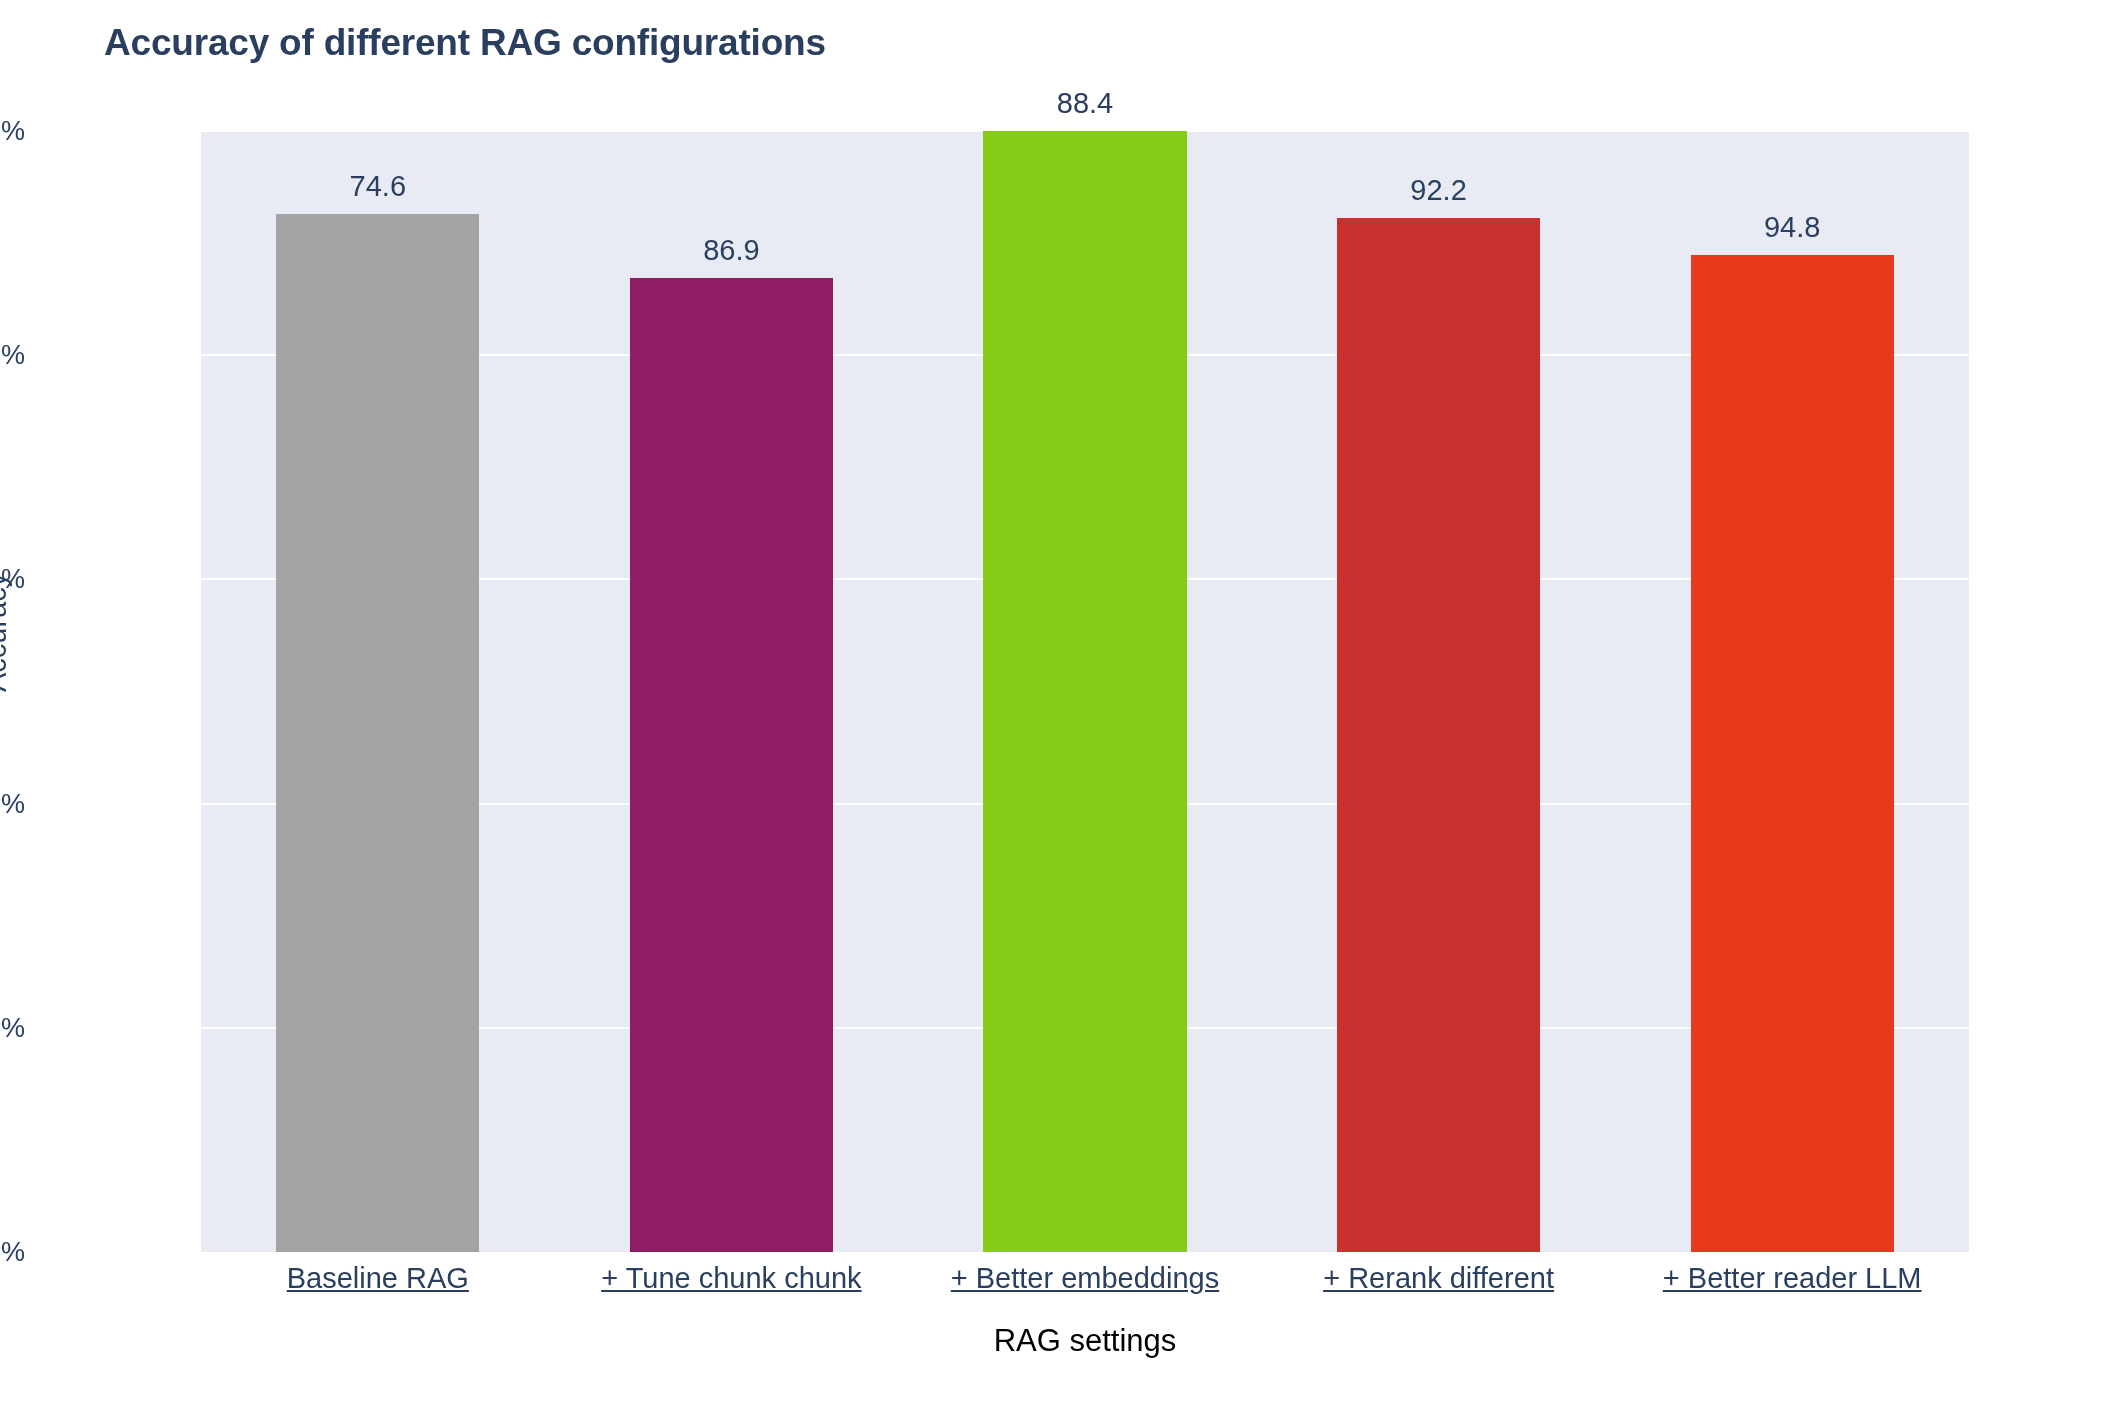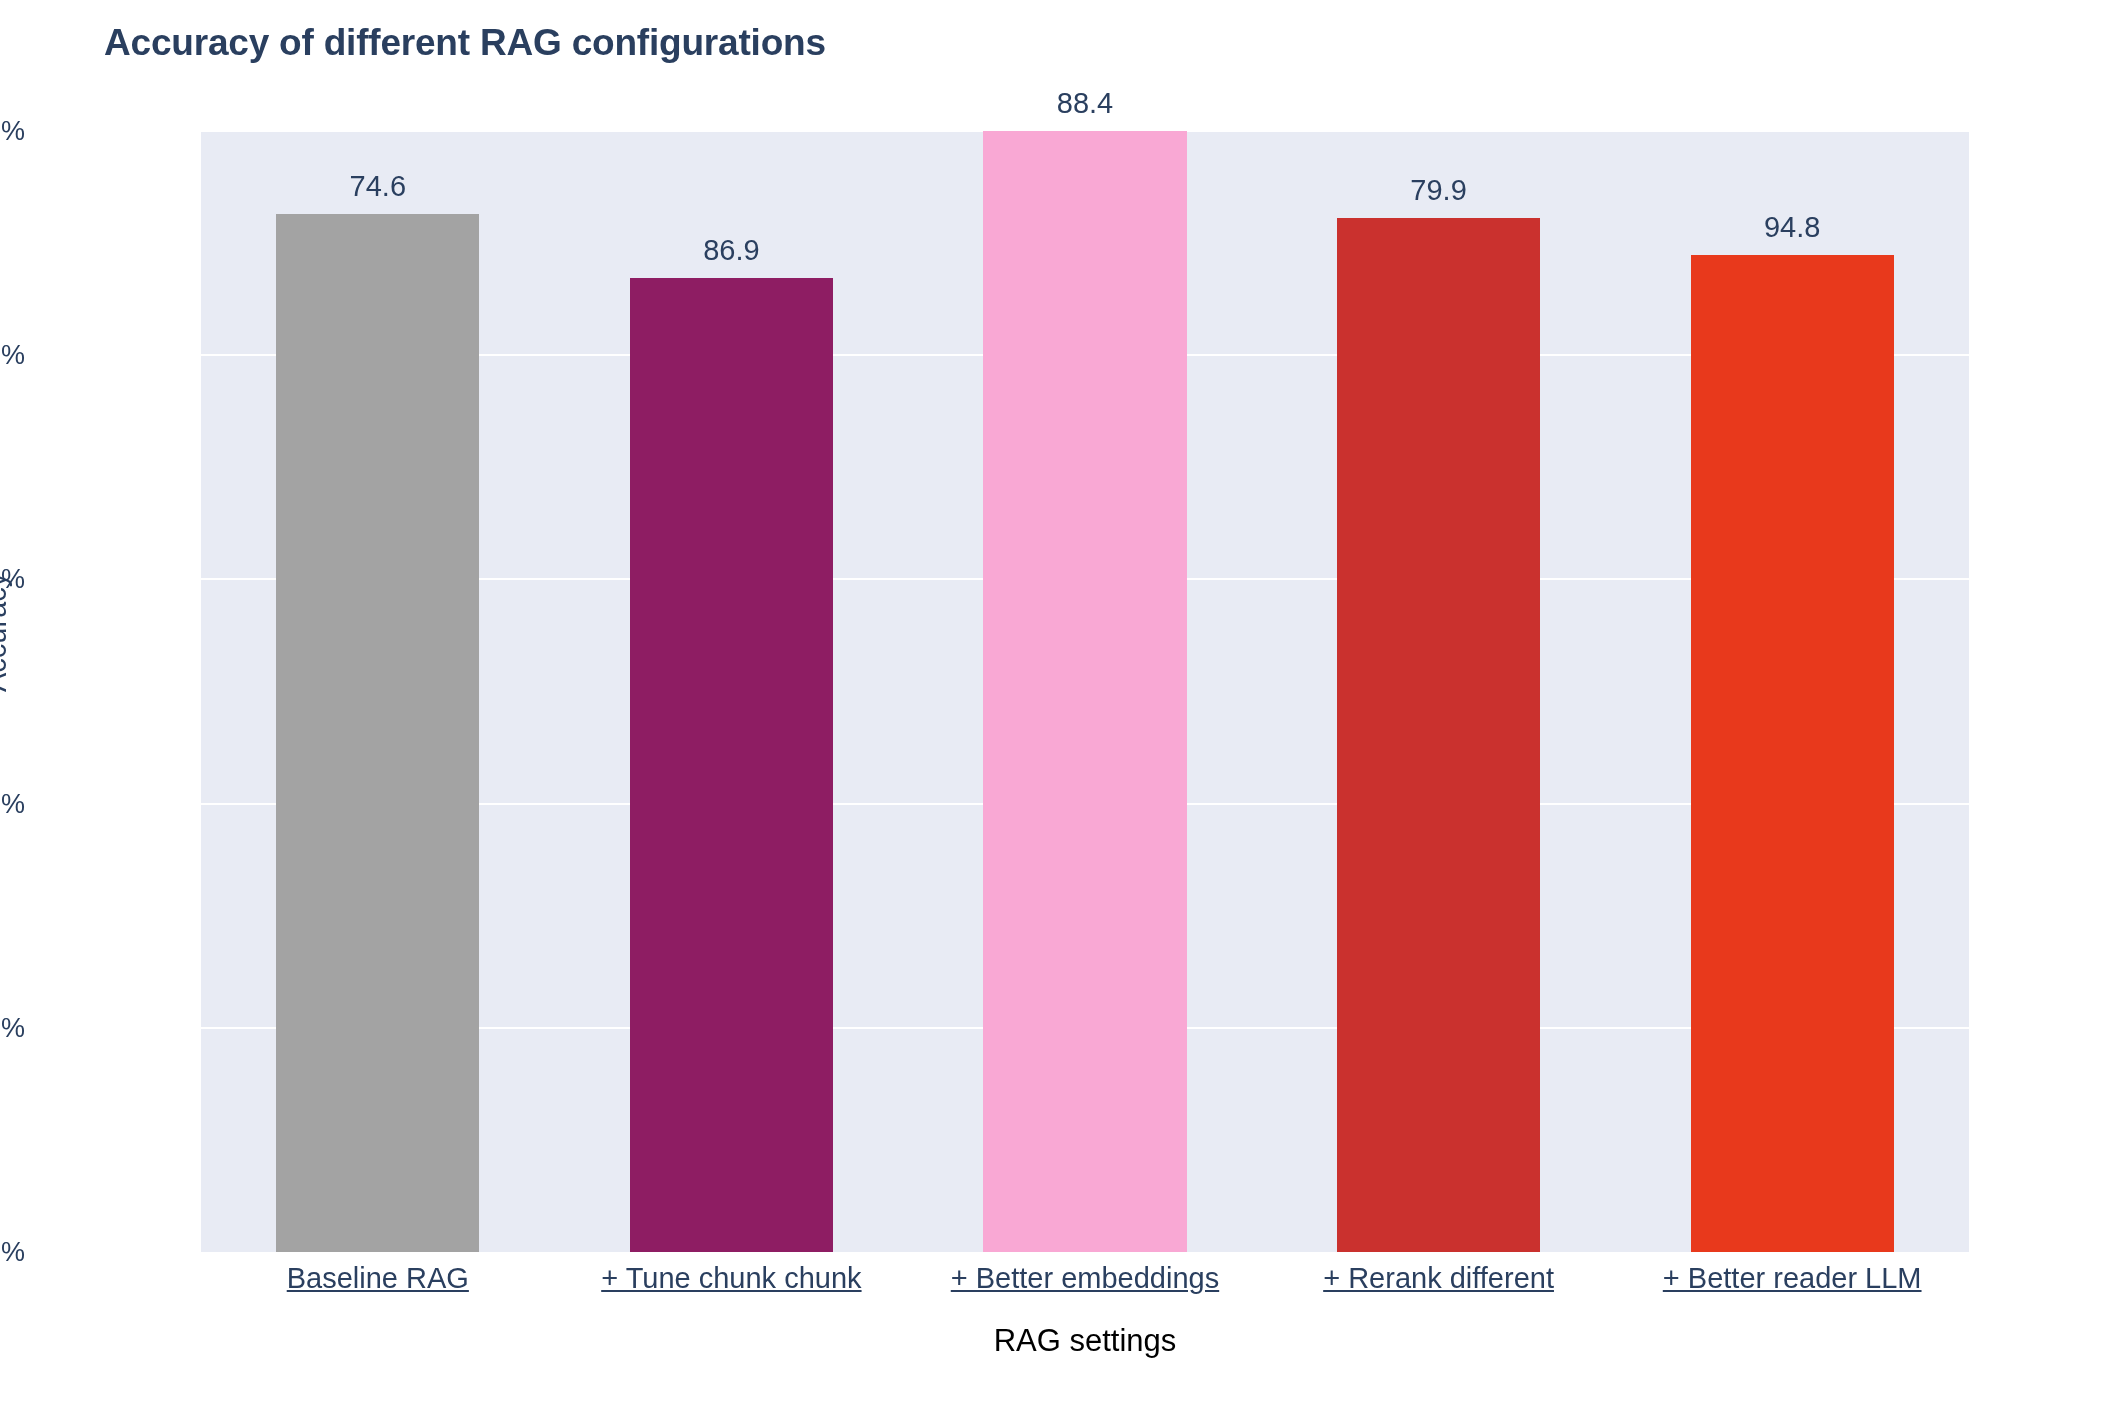--- a/index.html
+++ b/index.html
@@ -165,27 +165,27 @@
           <div class="bar" title="Baseline RAG" style="height: 1038px; background: #a3a3a3;">
             <div class="bar-value">74.6</div>
           </div>
         </div>
         <div class="bar-slot">
           <div class="bar" title="+ Tune chunk size" style="height: 974.149px; background: rgb(142, 29, 99);">
             <div class="bar-value">86.9</div>
           </div>
         </div>
         <div class="bar-slot">
-          <div class="bar" title="+ Better embeddings" style="height: 1144px; background: #f9a8d4;">
+          <div class="bar" title="+ Better embeddings" style="height: 1144px; background: #84cc16;">
             <div class="bar-value">88.4</div>
           </div>
         </div>
         <div class="bar-slot">
           <div class="bar" title="+ Rerank snippets" style="height: 1033.56px; background: rgb(202, 49, 46);">
-            <div class="bar-value">79.9</div>
+            <div class="bar-value">92.2</div>
           </div>
         </div>
         <div class="bar-slot">
           <div class="bar" title="+ Better reader LLM" style="height: 997px; background: rgb(232, 57, 28);">
             <div class="bar-value">94.8</div>
           </div>
         </div>
       </div>
   </div>
 

